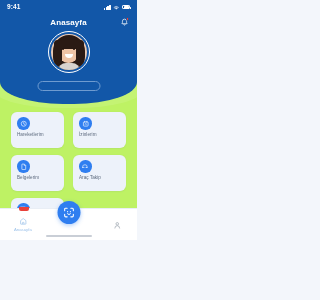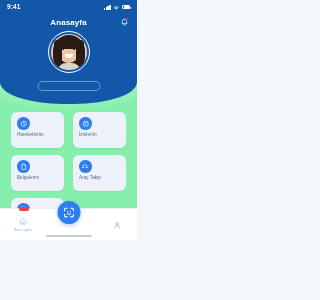--- a/index.html
+++ b/index.html
@@ -5,21 +5,21 @@
   * { margin:0; padding:0; box-sizing:border-box; }
   html, body {
     width:137px; height:300px;
     font-family:"Liberation Sans", sans-serif;
     background:#f3f6fb;
     overflow:hidden;
   }
   #phone {
     position:relative;
     width:137px; height:240px;
-    background:#86efac;
+    background:#bef264;
     overflow:hidden;
   }
 
   
   .header {
     position:absolute; top:0; left:0;
     width:137px; height:104px;
     background:#1257a8;
     border-bottom-left-radius:46% 22px;
     border-bottom-right-radius:46% 22px;

